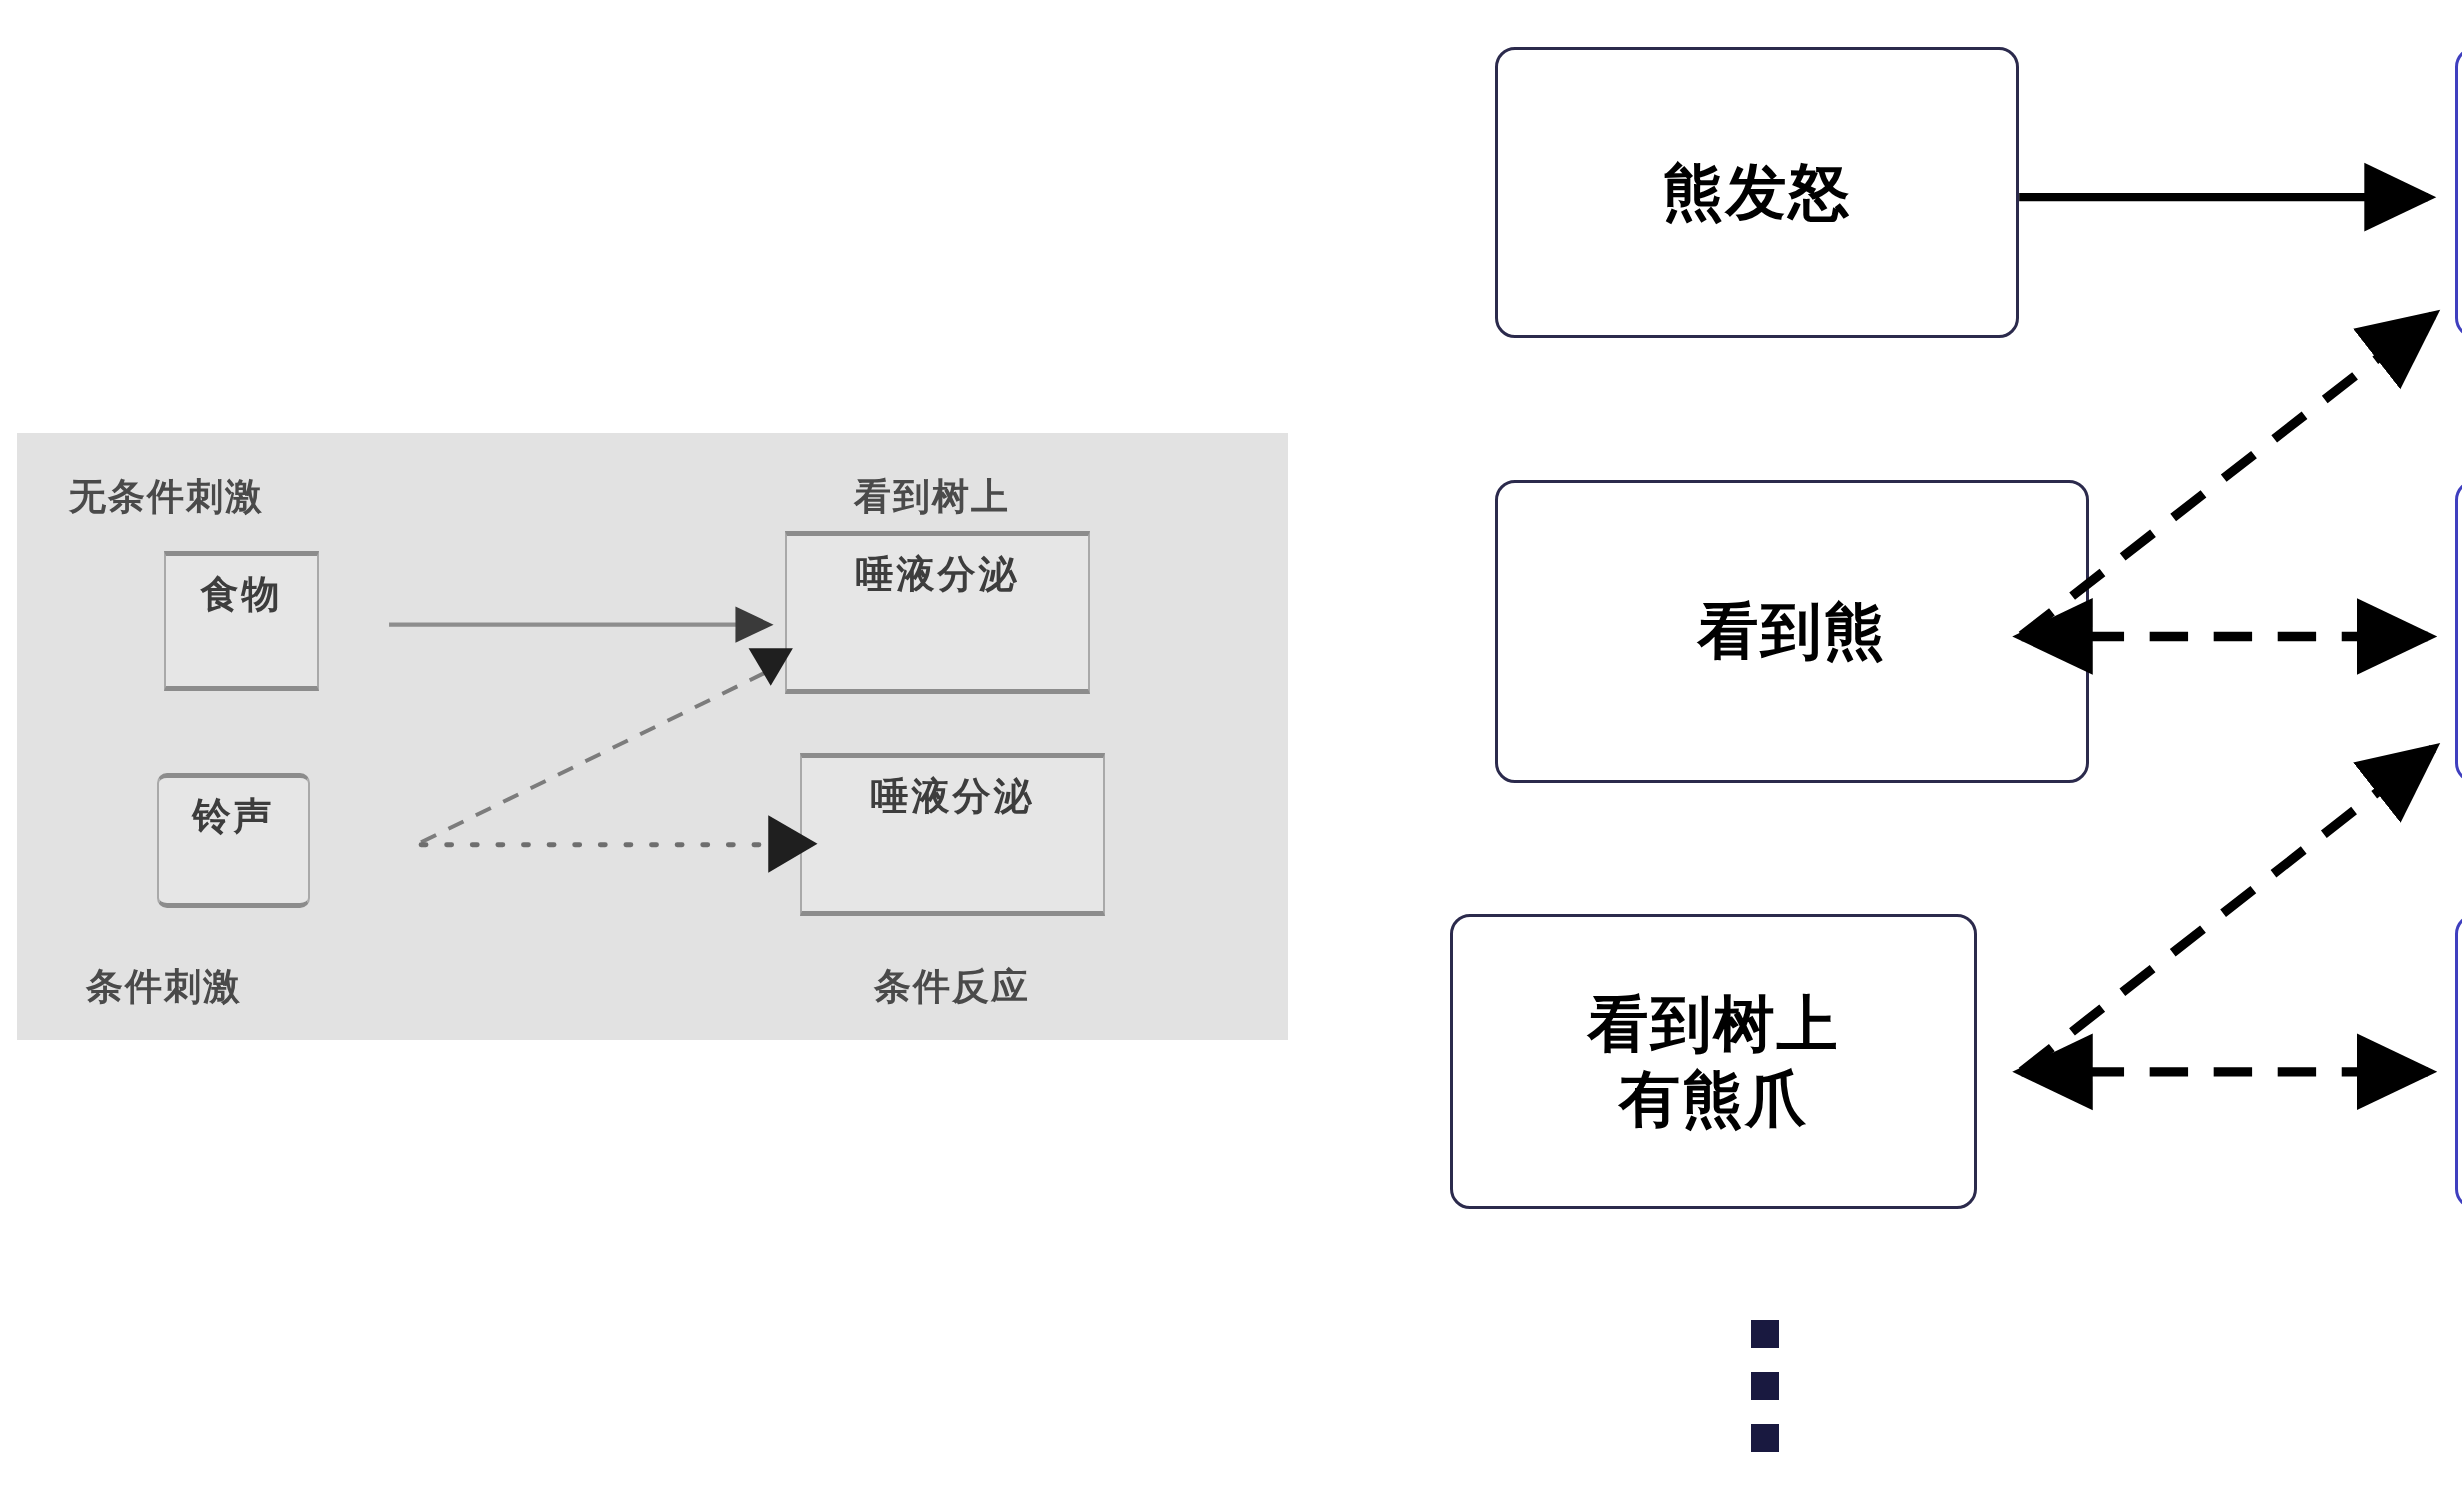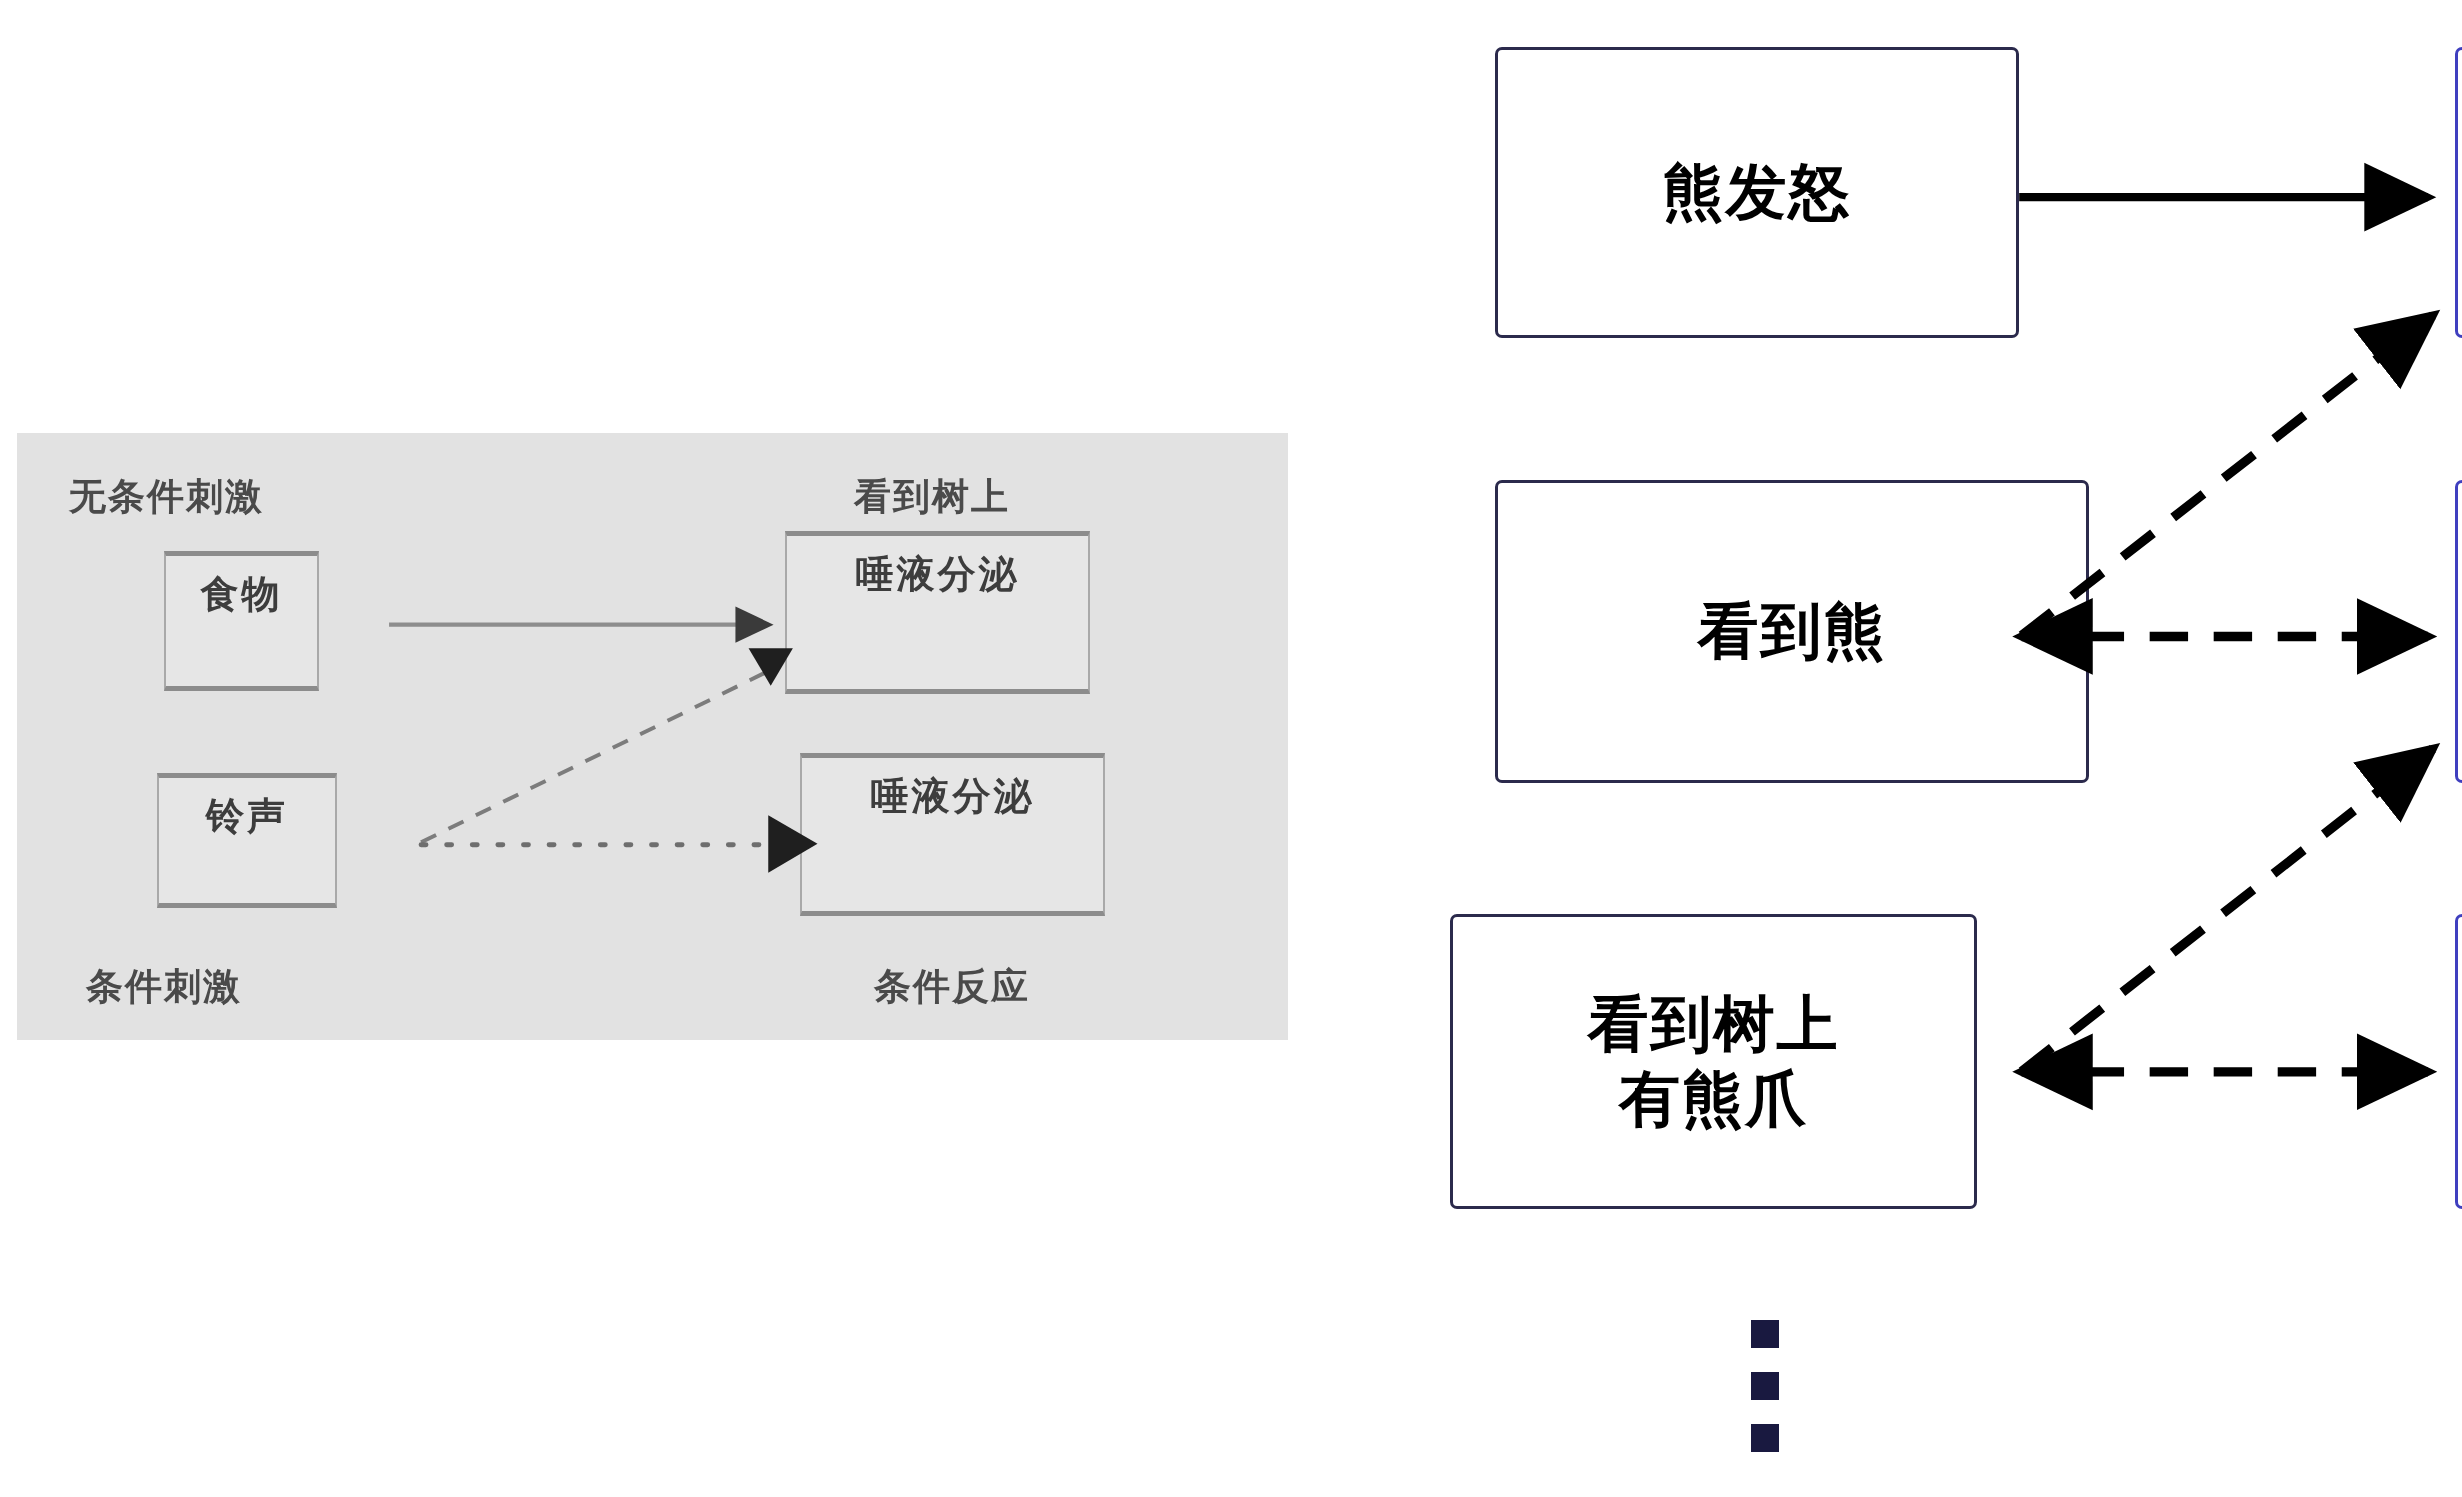--- a/index.html
+++ b/index.html
@@ -56,21 +56,21 @@
     font-weight: 700;
     letter-spacing: 3px;
     white-space: nowrap;
   }
 
   
   .node {
     position: absolute;
     box-sizing: border-box;
     background: #ffffff;
-    border-radius: 7px;
+    border-radius: 20px;
     display: flex;
     align-items: center;
     justify-content: center;
     text-align: center;
   }
   .node.state {
     border: 3.4px solid #2b2a4c;
   }
   .node.value {
     border: 3.4px solid #3f3fbf;
@@ -122,21 +122,21 @@
     <div class="cc-label" style="left:857px; top:520px;">条件反应</div>
 
     <div class="cc-box" style="left:116px; top:118px; width:155px; height:140px;margin-left:31px;">
       <div class="cc-box-text">食物</div>
     </div>
 
     <div class="cc-box" style="left:768px; top:98px; width:305px; height:163px;">
       <div class="cc-box-text">唾液分泌</div>
     </div>
 
-    <div class="cc-box" style="left:140px; top:340px; width:180px; height:135px;">
+    <div class="cc-box" style="left:140px; top:340px; width:153px; height:135px;border-radius:10px;">
       <div class="cc-box-text">铃声</div>
     </div>
 
     <div class="cc-box" style="left:783px; top:320px; width:305px; height:163px;">
       <div class="cc-box-text">唾液分泌</div>
     </div>
   </div>
 
   <div class="node state" style="left:1495px; top:47px; width:524px; height:291px;">
     <span class="node-label">熊发怒</span>

